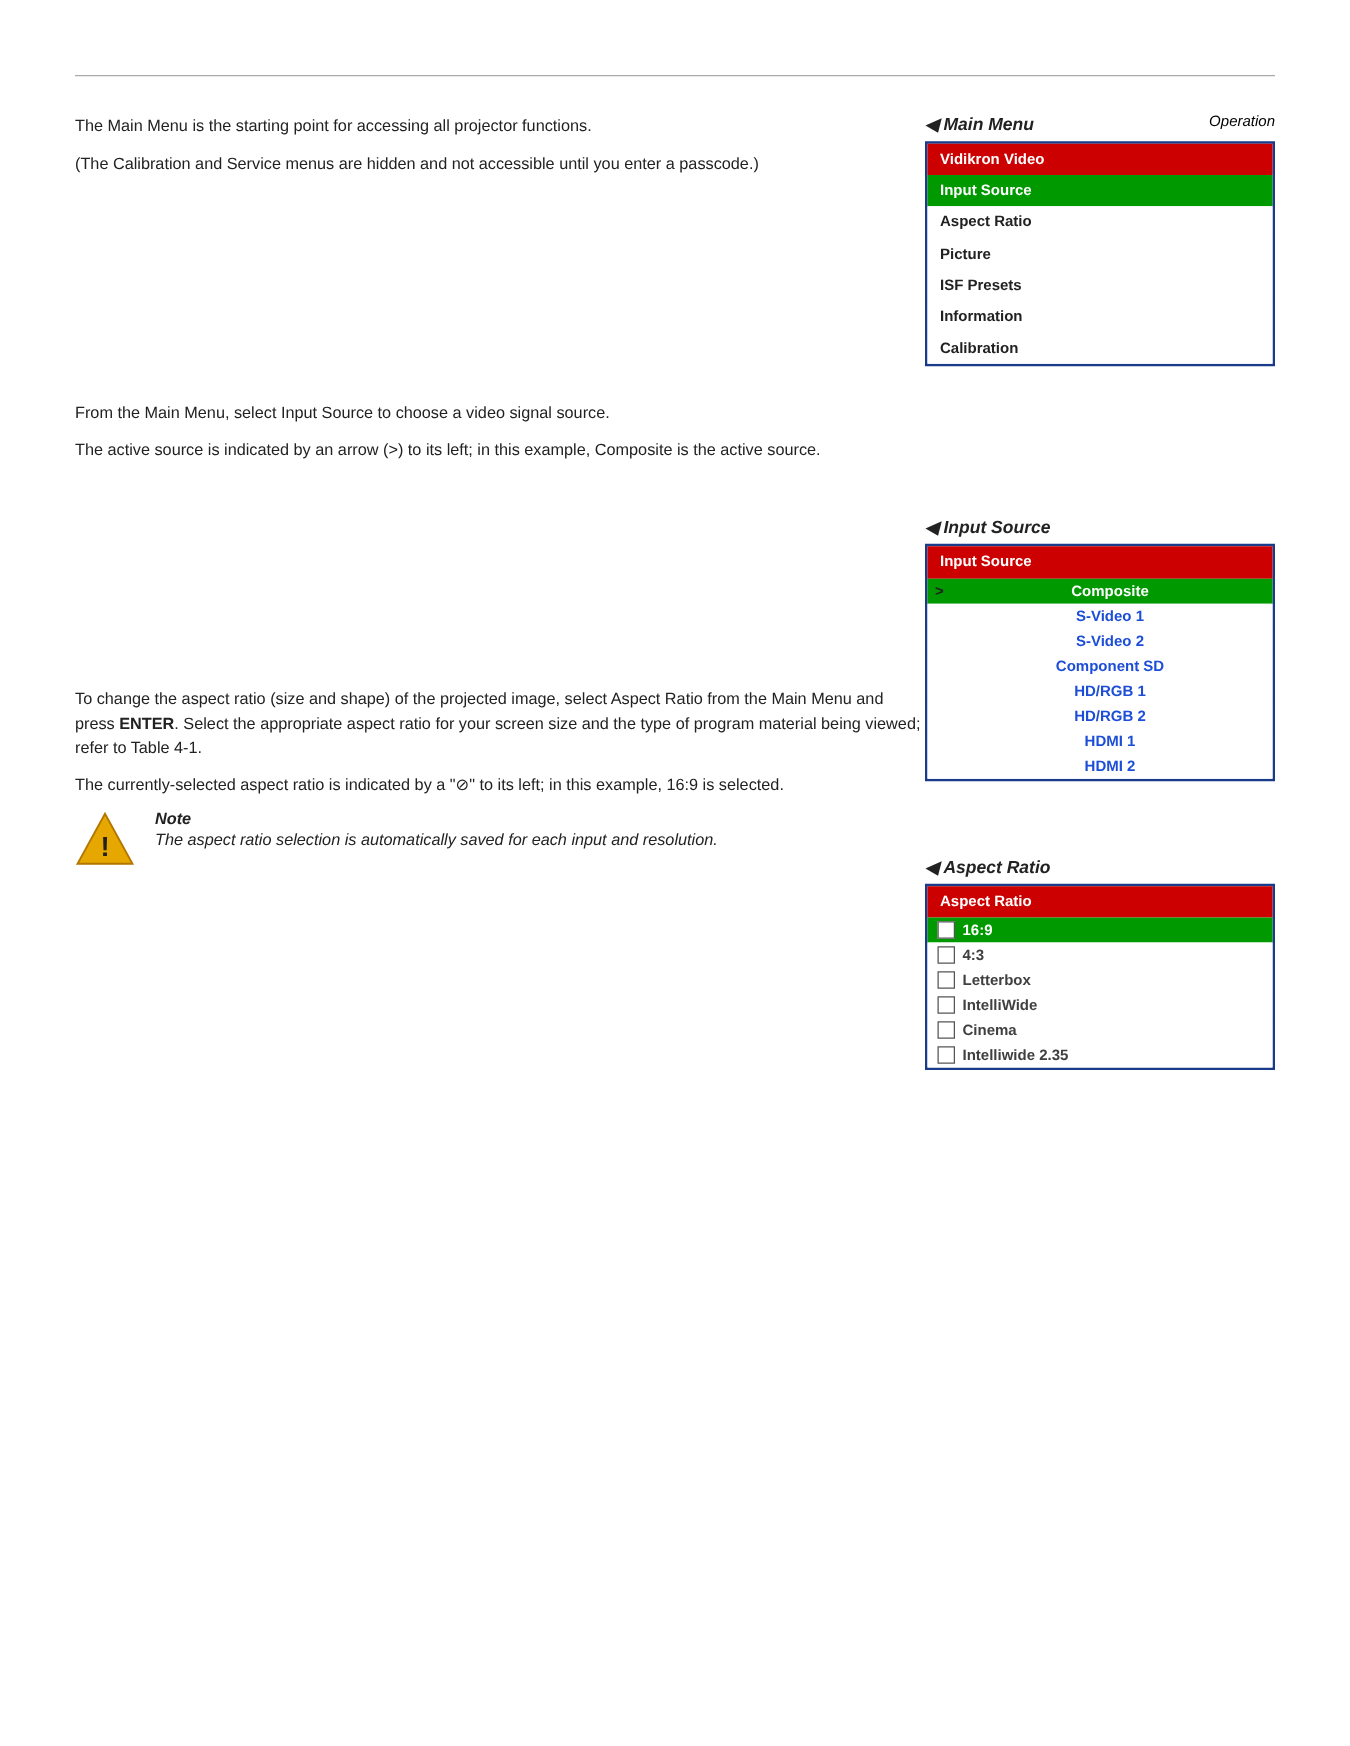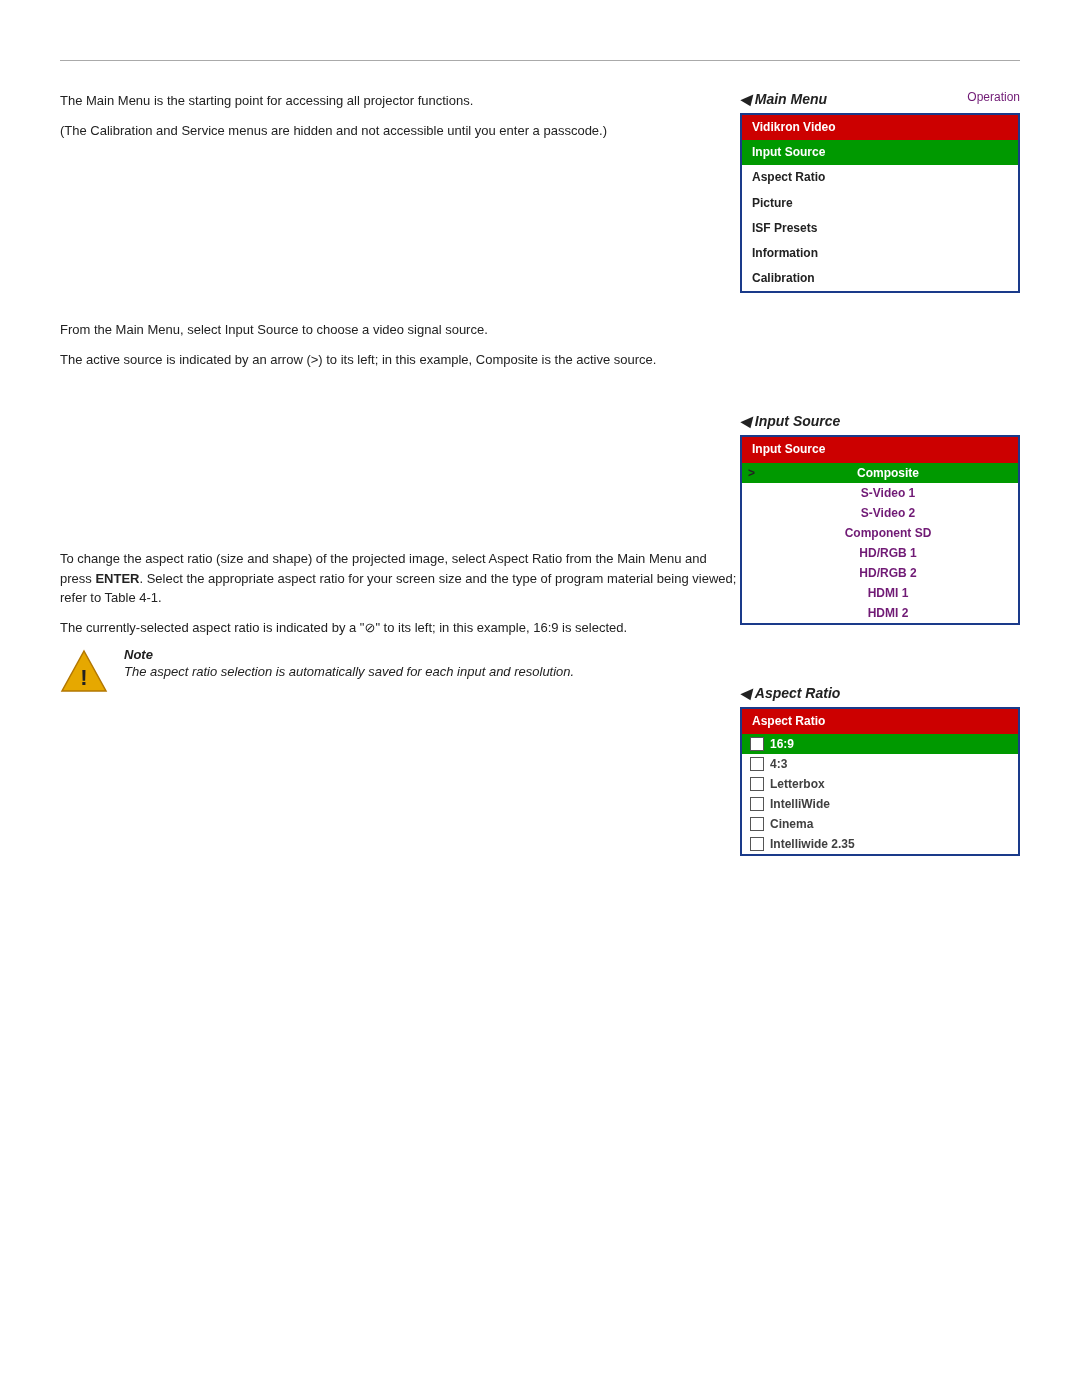--- a/index.html
+++ b/index.html
@@ -24,22 +24,23 @@
     .top-rule {
       border-top: 1px solid #aaa;
       margin: 60px 60px 0 60px;
     }
 
     
     .page-header {
       position: absolute;
       top: 30px;
       right: 60px;
-      font-size: 12px;
-      color: #701a75;
+      font-style: italic;
+      font-size: 12px;
+      color: #000000;
     }
 
     
     .content-area {
       display: flex;
       flex-direction: row;
       margin: 30px 60px 0 60px;
     }
 
     .left-col {
@@ -109,21 +110,21 @@
     }
 
     
     .menu-item-row {
       display: flex;
       align-items: center;
       padding: 3px 6px;
       font-size: 12px;
       font-weight: bold;
       background: #fff;
-      color: #701a75;
+      color: #1d4ed8;
     }
 
     .menu-item-row .row-arrow {
       width: 16px;
       font-size: 12px;
       color: #222;
     }
 
     .menu-item-row .row-label {
       flex: 1;

